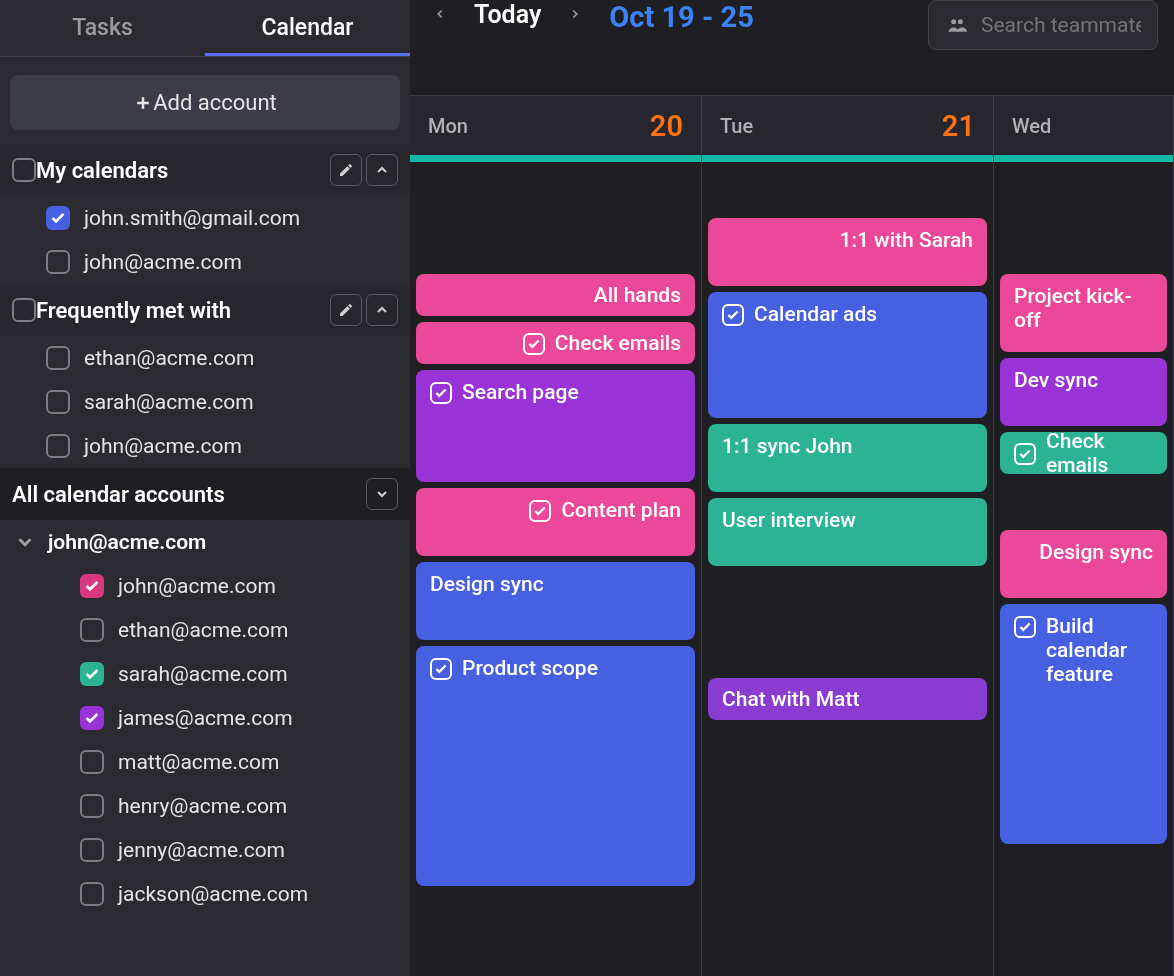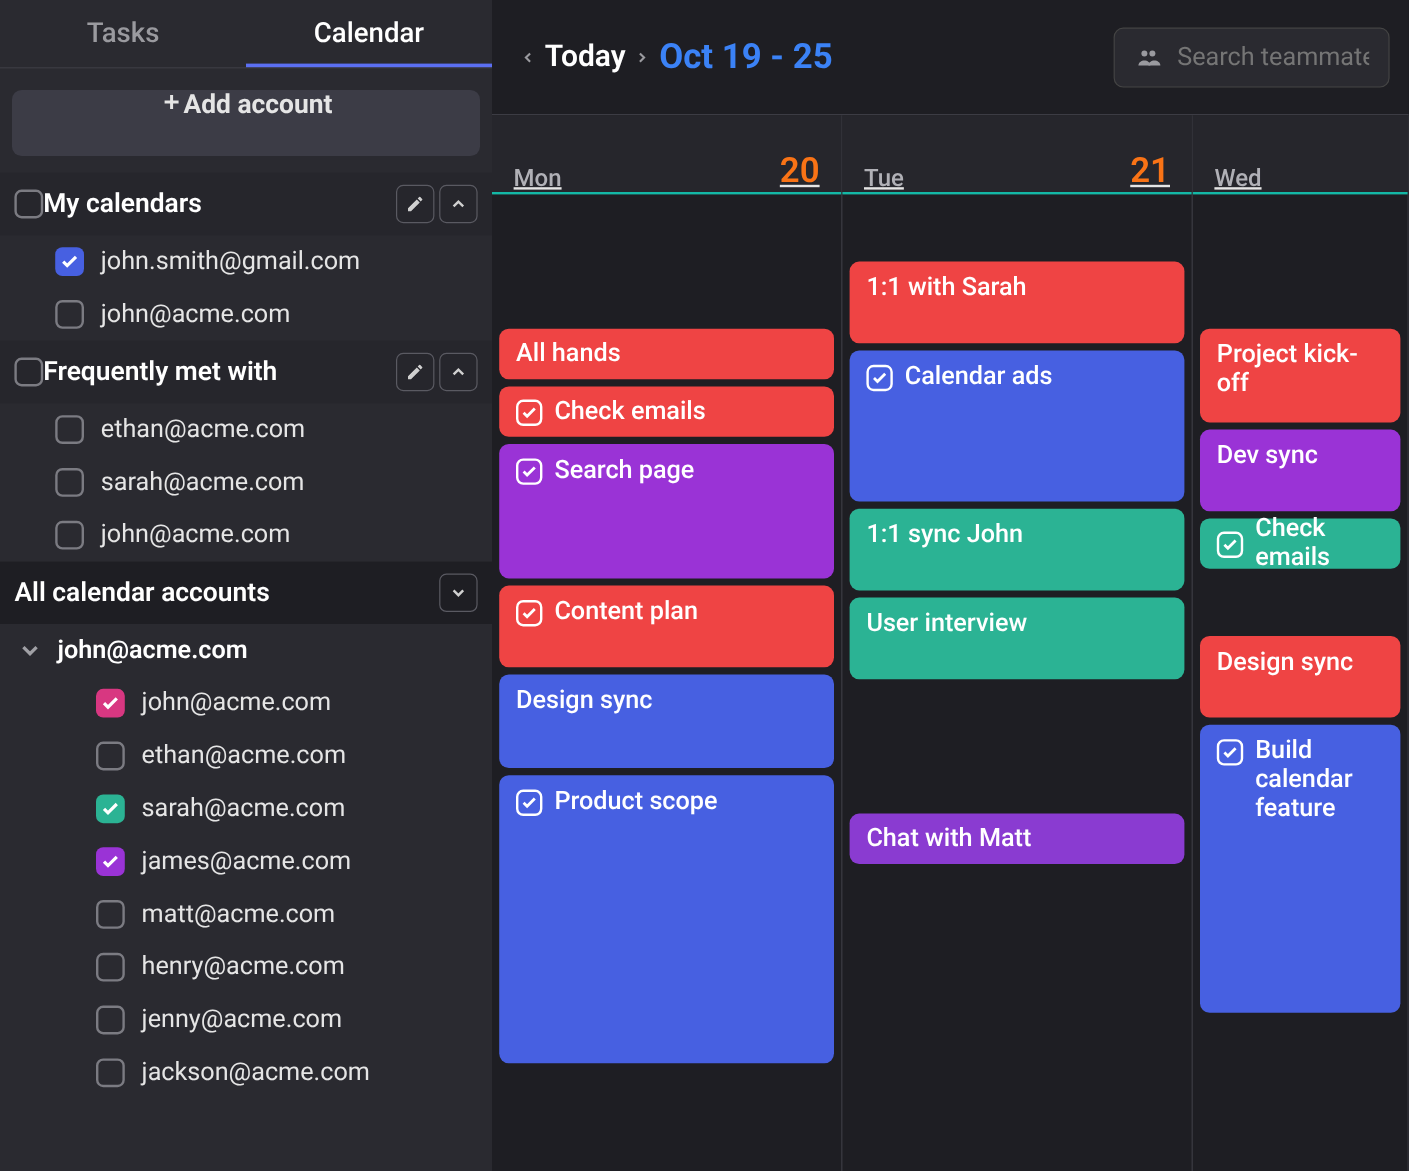--- a/index.html
+++ b/index.html
@@ -3,72 +3,72 @@
 <meta charset="utf-8">
 <style>
   * { box-sizing: border-box; margin: 0; padding: 0; font-family: -apple-system, BlinkMacSystemFont, "Segoe UI", Roboto, sans-serif; }
   body { background: #1e1e23; color: #e5e5e5; width: 1174px; height: 976px; overflow: hidden; display: flex; }
   
   
   .sidebar { width: 410px; background: #2a2a30; display: flex; flex-direction: column; height: 100%; }
   .tabs { display: flex; border-bottom: 1px solid #3c3c44; }
   .tab { flex: 1; text-align: center; padding: 14px 0 12px; font-size: 23px; font-weight: 500; color: #9a9a9f; cursor: pointer; }
   .tab.active { color: #fff; border-bottom: 3px solid #5b6ff2; }
-  .add-account { margin: 18px 10px 14px; background: #3c3c46; border-radius: 8px; height: 55px; display: flex; align-items: flex-start; justify-content: center; color: #e5e5e5; font-size: 22px; font-weight: 700; cursor: pointer; }
+  .add-account { margin: 18px 10px 14px; background: #3c3c46; border-radius: 8px; height: 55px; display: flex; align-items: center; justify-content: center; color: #e5e5e5; font-size: 22px; font-weight: 400; cursor: pointer; }
   .add-account svg { width: 20px; height: 20px; }
   
   .section { display: flex; align-items: center; padding: 10px 12px; background: #26262c; }
   .section.darker { background: #1e1e23; }
   .sq { width: 24px; height: 24px; border: 2px solid #7b7b82; border-radius: 6px; flex-shrink: 0; }
   .section-title { font-size: 22px; font-weight: 600; color: #fff; flex: 1; }
   .icon-btn { width: 32px; height: 32px; border: 1px solid #5a5a62; border-radius: 6px; display: flex; align-items: center; justify-content: center; margin-left: 4px; cursor: pointer; color: #d0d0d0; }
   .icon-btn svg { width: 16px; height: 16px; }
   
   .item { display: flex; align-items: center; padding: 10px 12px 10px 46px; font-size: 21px; color: #e5e5e5; cursor: pointer; }
   .item .chk { width: 24px; height: 24px; border-radius: 6px; flex-shrink: 0; display: flex; align-items: center; justify-content: center; }
   .item .chk.empty { border: 2px solid #7b7b82; }
   .item .chk.filled svg { width: 16px; height: 16px; color: #fff; }
   .item .label { margin-left: 14px; }
   .item.bold .label { font-weight: 600; color: #fff; }
   .item.indent { padding-left: 80px; }
   .item .caret { width: 22px; height: 22px; margin-right: 4px; color: #a0a0a5; }
   
   
   .main { flex: 1; display: flex; flex-direction: column; background: #1e1e23; }
-  .header { height: 95px; display: flex; align-items: center; padding: 0 16px; }
+  .header { height: 95px; display: flex; padding: 0 16px; gap: 20px; }
   .nav-btn { width: 28px; height: 28px; color: #9a9a9f; cursor: pointer; display: flex; align-items: center; justify-content: center; }
   .nav-btn svg { width: 14px; height: 22px; }
   .today-btn { font-size: 25px; font-weight: 600; color: #fff; cursor: pointer; }
   .date-range { font-size: 29px; font-weight: 700; color: #3b82f6; }
   .spacer { flex: 1; }
   .search-box { background: #2a2a30; border: 1px solid #444; border-radius: 8px; height: 50px; display: flex; align-items: center; padding: 0 16px; gap: 12px; color: #9a9a9f; font-size: 21px; min-width: 200px; }
   .search-box svg { width: 24px; height: 20px; }
   .search-box input { background: transparent; border: none; outline: none; color: #e5e5e5; font-size: 21px; width: 160px; }
   
   .cal-grid { flex: 1; display: flex; overflow: hidden; border-top: 1px solid #3c3c44; }
   .day-col { flex: 0 0 292px; border-right: 1px solid #3c3c44; display: flex; flex-direction: column; }
   .day-col:last-child { flex: 1; }
-  .day-hdr { height: 66px; background: #26262c; display: flex; align-items: flex-end; justify-content: space-between; padding: 0 18px; border-bottom: 2px solid #14b8a6; text-decoration: underline; }
+  .day-hdr { height: 66px; background: #26262c; display: flex; align-items: center; justify-content: space-between; padding: 0 18px; border-bottom: 7px solid #14b8a6; }
   .day-name { font-size: 20px; font-weight: 500; color: #b0b0b6; }
   .day-num  { font-size: 29px; font-weight: 600; color: #f97316; }
   .events { flex: 1; position: relative; padding: 6px 6px 0; display: flex; flex-direction: column; gap: 6px; }
   .gap100 { height: 100px; }
   .gap50  { height: 44px; }
   
   .evt { border-radius: 8px; padding: 10px 14px; color: #fff; font-size: 21px; font-weight: 500; display: flex; align-items: flex-start; gap: 10px; }
   .evt .task-chk { width: 22px; height: 22px; border: 2px solid #fff; border-radius: 6px; flex-shrink: 0; display: flex; align-items: center; justify-content: center; margin-top: 2px; }
   .evt .task-chk svg { width: 14px; height: 14px; }
   .evt.h40  { height: 42px;  align-items: center; }
   .evt.h80  { height: 78px; }
   .evt.h100 { height: 112px; }
   .evt.h130 { height: 126px; }
   .evt.h180 { height: 240px; }
   .evt.h70  { height: 68px; }
   
-  .c-pink   { background: #ef4444; }
+  .c-pink   { background: #ec4899; justify-content: flex-end; }
   .c-purple { background: #9a33d6; }
   .c-blue   { background: #4760e1; }
   .c-teal   { background: #2bb394; }
   .c-violet { background: #8a3bd1; }
 </style>
 </head>
 <body>
 
 <div class="sidebar">
 

